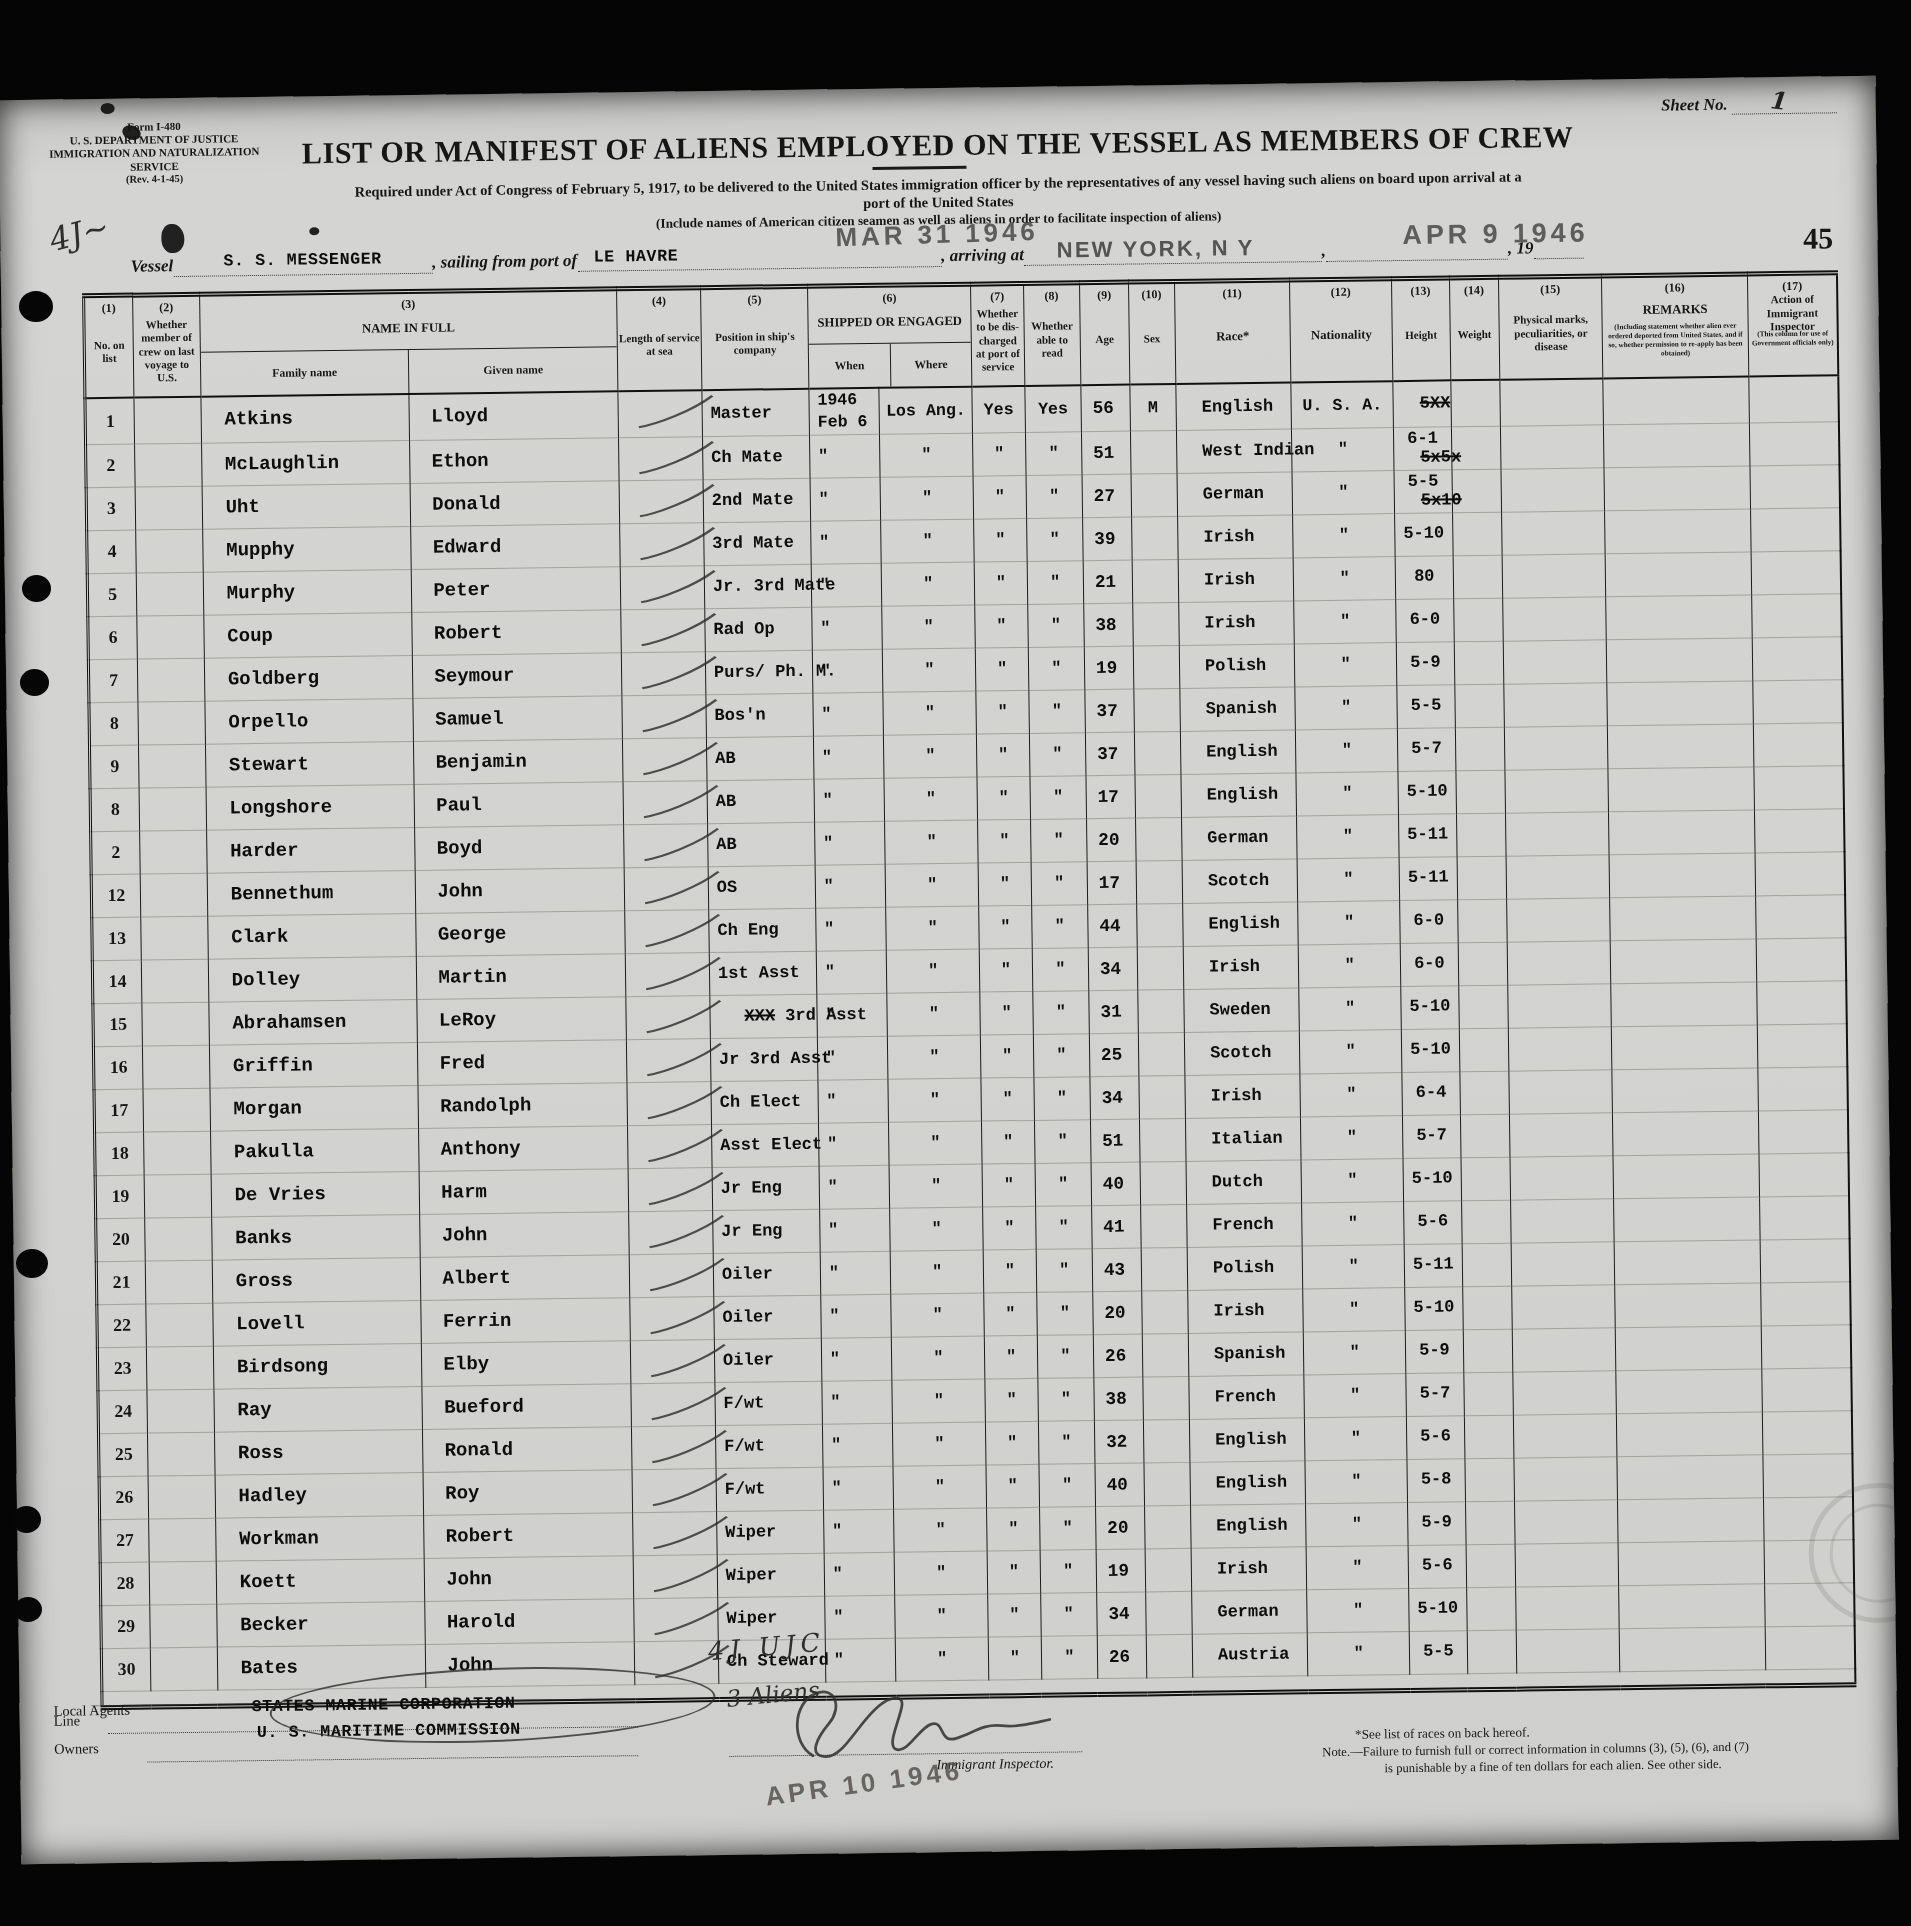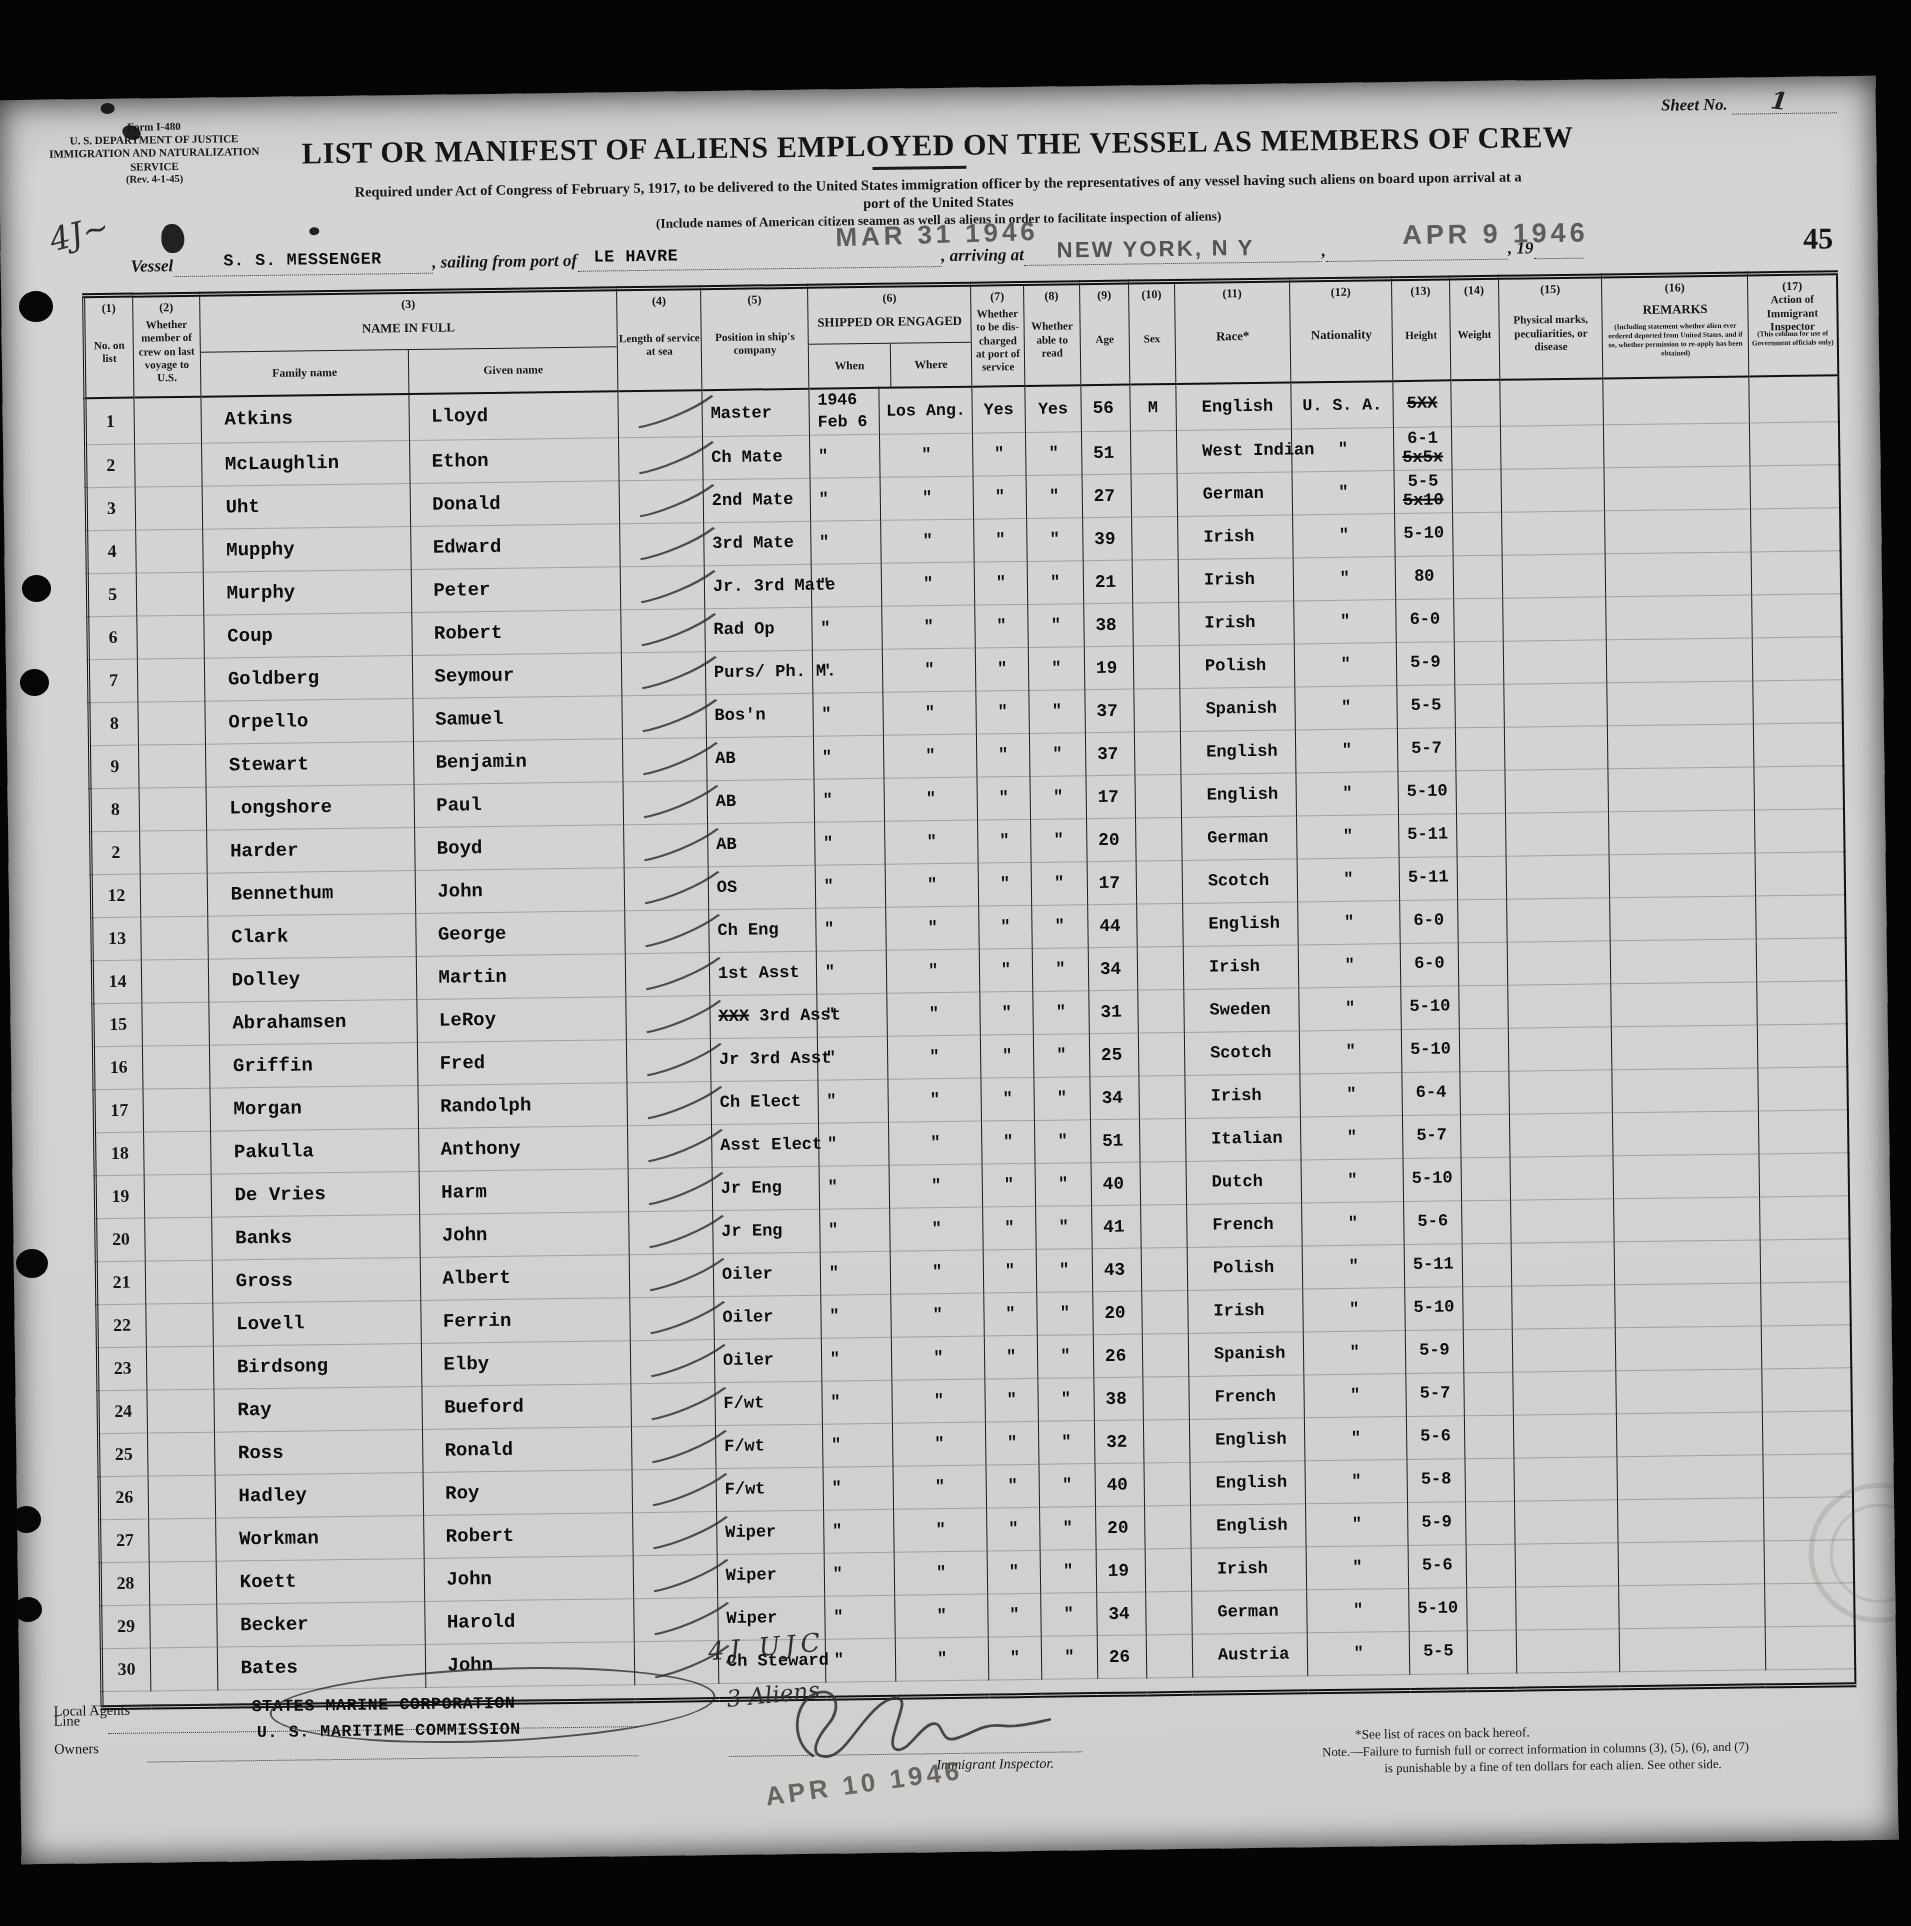--- a/index.html
+++ b/index.html
@@ -53,21 +53,21 @@
   td.c-no{text-align:center;font-weight:bold;font-size:17.7px;}
   td.c-fam{padding-left:23px;}  td.c-giv{padding-left:21px;}
   td.c-len{position:relative;}
   td.c-pos{padding-left:7.7px;font-size:17px;white-space:nowrap;}
   td.c-when{padding-left:7.7px;font-size:16.6px;line-height:1.35;}
   td.c-where,td.c-d,td.c-r,td.c-sex{text-align:center;font-size:16.6px;}
   td.c-age{padding-left:11px;font-size:17.7px;}
   td.c-race{padding-left:25.4px;font-size:17px;white-space:nowrap;}
   td.c-nat{text-align:center;font-size:16.6px;}
   td.c-ht{text-align:center;font-size:17px;line-height:1.1;}
-  .struck{text-decoration:line-through;text-decoration-thickness:1.7px;}
+  .struck{text-decoration:line-through;text-decoration-thickness:1.7px;margin-left:26px;}
   .struck:empty{display:none;}
   .slash{position:absolute;right:-14.4px;top:3.3px;width:83px;height:34px;overflow:visible;}
   tr.filler{height:16.6px;}
   
   .hand{font-family:"DejaVu Serif", serif;font-style:italic;color:#2e2e2e;position:absolute;z-index:8;}
   .margin-scribble{left:49px;top:115px;font-size:32px;transform:rotate(-14deg);}
   .tally{left:689px;top:1541px;font-size:25.4px;transform:rotate(-4deg);letter-spacing:5.5px;}
   .aliens{left:707px;top:1591px;font-size:23px;transform:rotate(-5deg);}
   .hole{position:absolute;background:#060606;border-radius:50%;z-index:9;}
   .ink{position:absolute;background:#111;border-radius:50%;opacity:.92;z-index:9;}

